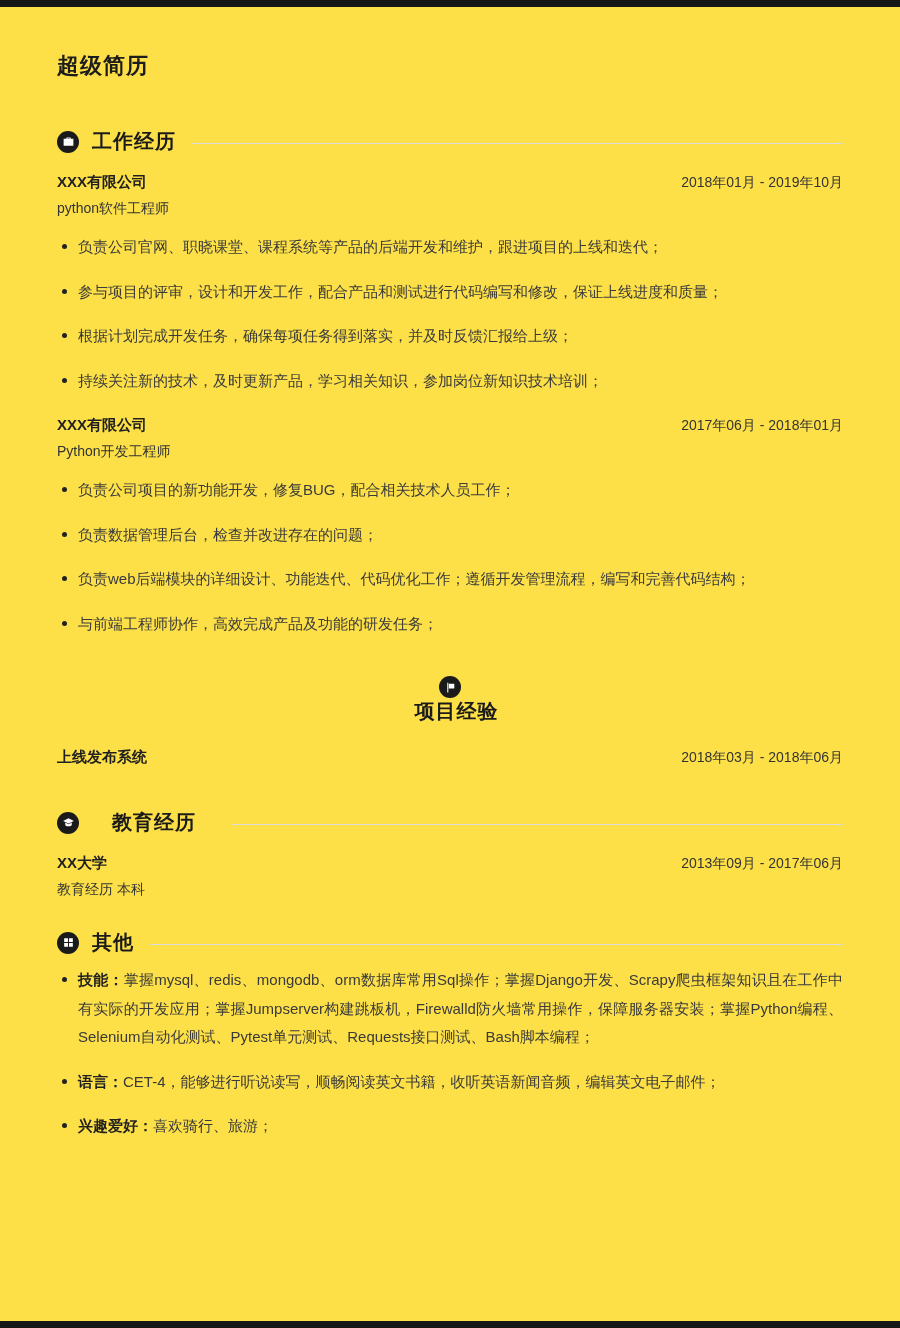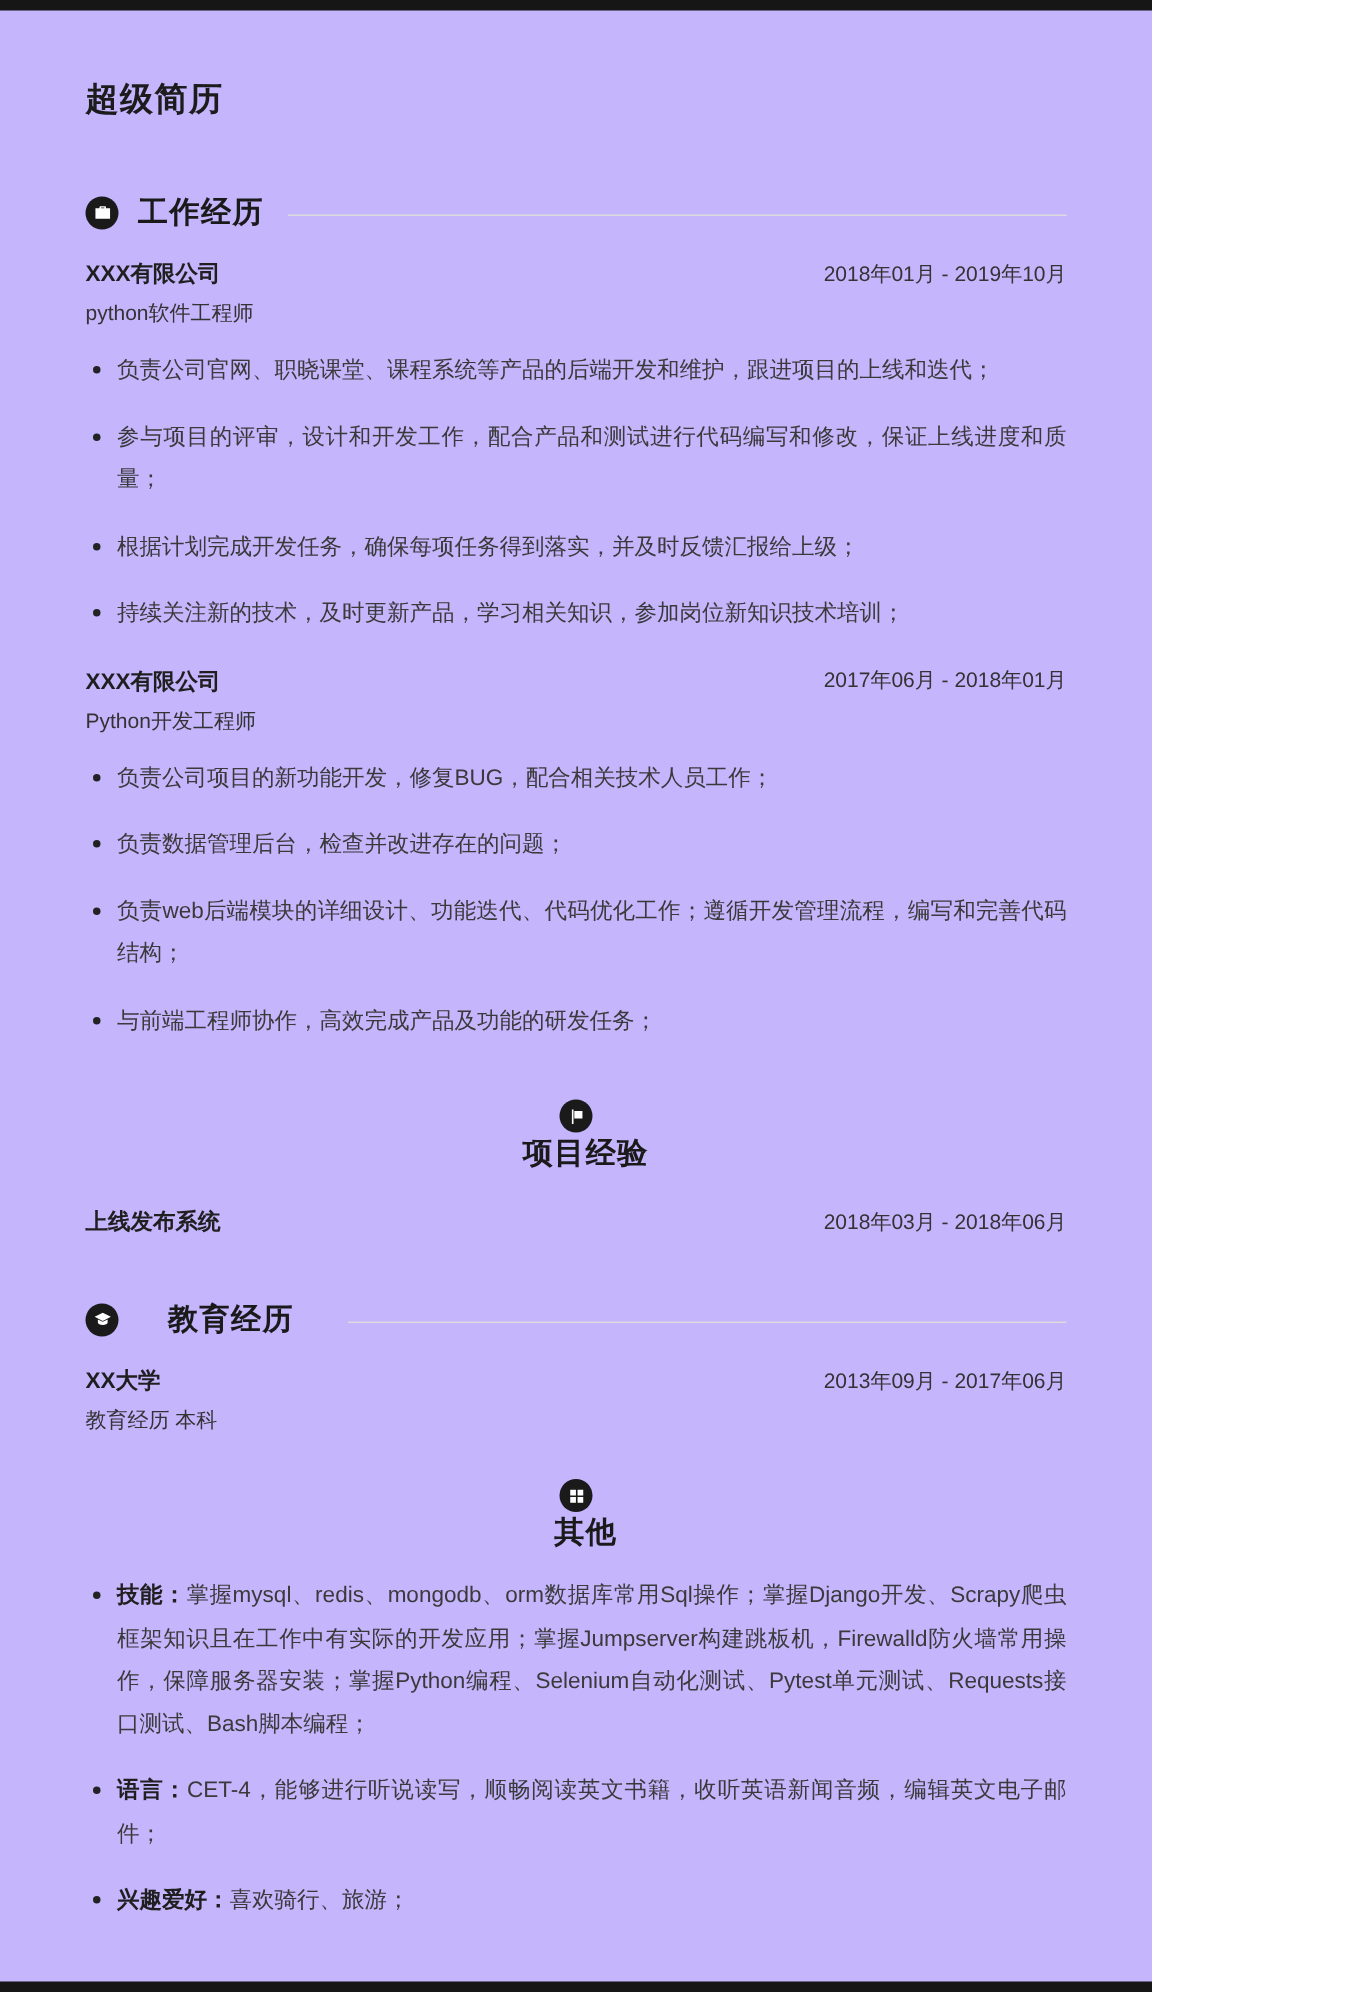--- a/index.html
+++ b/index.html
@@ -3,37 +3,37 @@
 <meta charset="utf-8">
 <style>
   * { margin: 0; padding: 0; box-sizing: border-box; }
   html, body { background: #ffffff; }
   body {
     width: 900px; height: 1328px;
     font-family: "Liberation Sans", "DejaVu Sans", sans-serif;
     position: relative;
     color: #3a3a3a;
   }
-  .sheet { position: relative; width: 768px; height: 1328px; overflow: hidden; background: #c4b5fd; }
+  .sheet { position: relative; width: 900px; height: 1328px; overflow: hidden; background: #fde047; }
   .edge-bar { position: absolute; left: 0; width: 900px; height: 7px; background: #161616; }
   .edge-bar.top { top: 0; }
   .edge-bar.bottom { bottom: 0; }
   .content { padding: 0 57px; }
 
   .resume-title {
     margin-top: 51px;
     font-size: 22px; font-weight: bold; color: #1c1c1c;
     letter-spacing: 1px;
   }
 
   .section-header { display: flex; align-items: center; }
   .section-header.work { margin-top: 47px; }
   .section-header.project { margin-top: 38px; flex-direction: column; }
   .section-header.education { margin-top: 42px; gap: 20px; }
-  .section-header.other { margin-top: 30px; flex-direction: column; }
+  .section-header.other { margin-top: 30px; }
 
   .sec-icon {
     width: 22px; height: 22px; border-radius: 50%;
     background: #1a1a1a; flex: 0 0 auto;
     display: flex; align-items: center; justify-content: center;
   }
   .sec-icon svg { width: 13px; height: 13px; fill: #ffffff; }
   .sec-title {
     margin-left: 13px;
     font-size: 20px; font-weight: bold; color: #1a1a1a;

